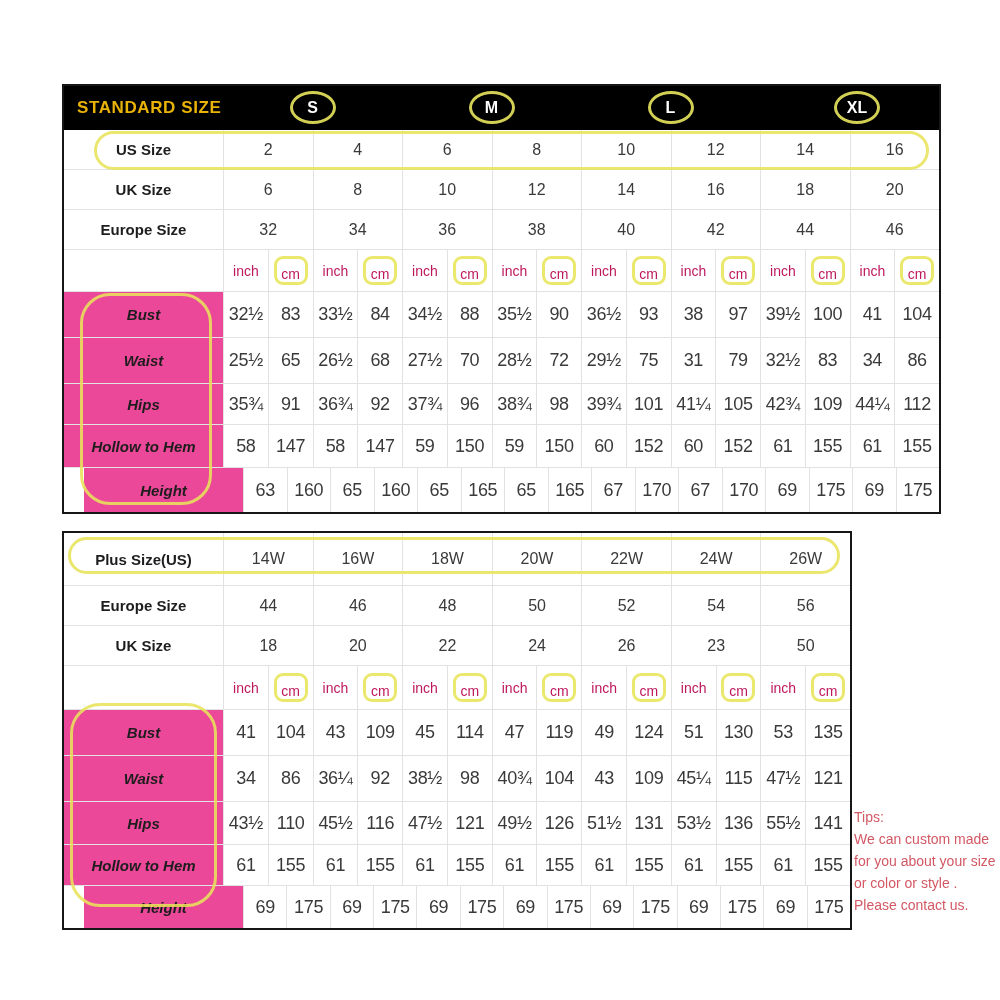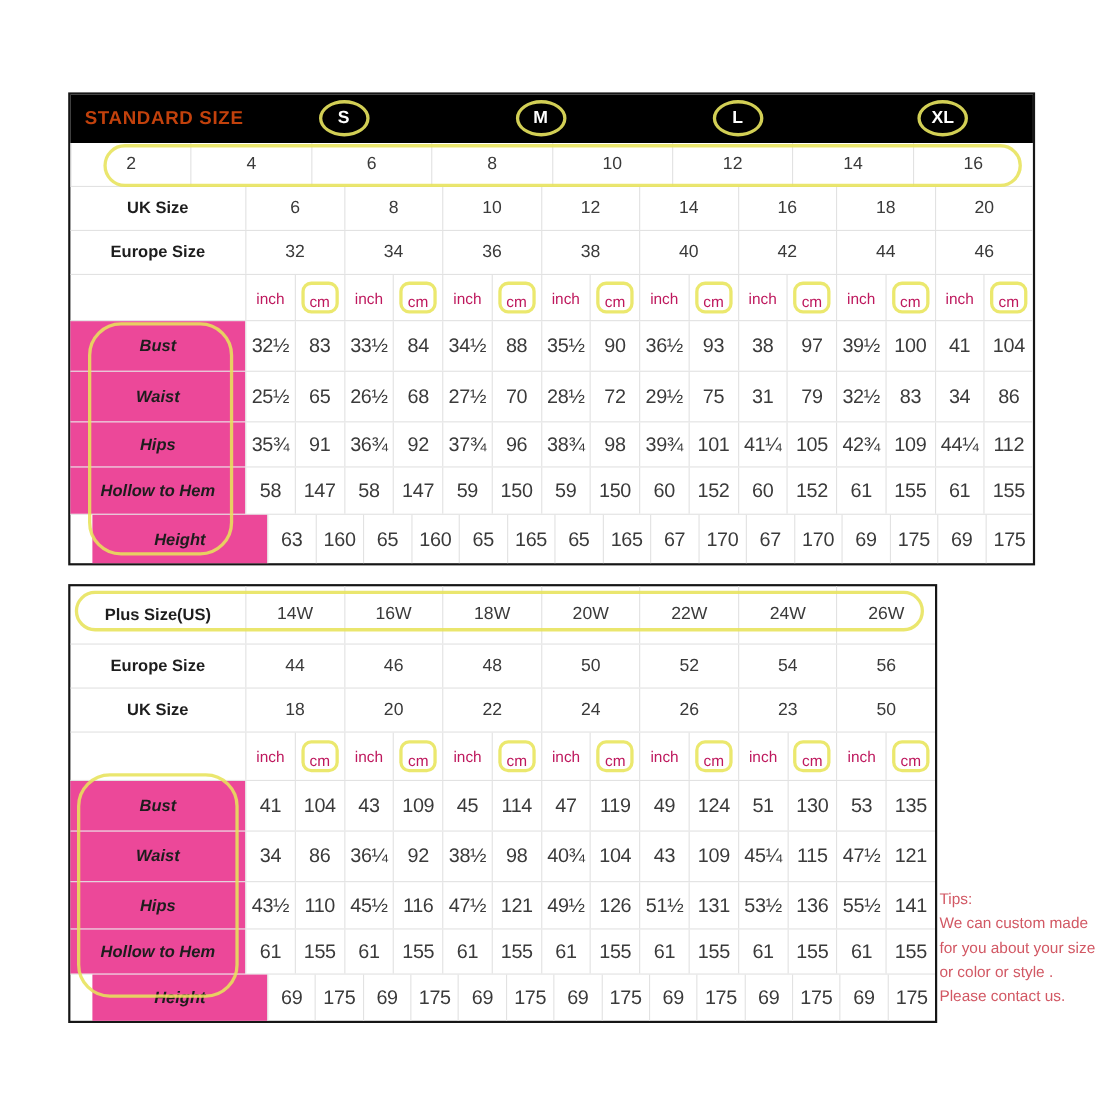--- a/index.html
+++ b/index.html
@@ -4,21 +4,21 @@
 <style>
   html,body{margin:0;padding:0;background:#ffffff;}
   body{width:1000px;height:1000px;position:relative;overflow:hidden;
        font-family:"Liberation Sans", sans-serif;color:#3d3d3d;}
 
   .tbl{position:absolute;background:#fff;border:2px solid #161616;box-sizing:border-box;}
   #std-table{left:62px;top:84px;width:879px;}
   #plus-table{left:62px;top:531px;width:790px;}
 
   .hdr{height:44px;background:#000;position:relative;display:flex;align-items:center;}
-  .hdr-title{color:#c2410c;font-weight:bold;font-size:17px;letter-spacing:.6px;padding-left:13px;}
+  .hdr-title{color:#eab308;font-weight:bold;font-size:17px;letter-spacing:.6px;padding-left:13px;}
   .circ{position:absolute;top:5px;width:46px;height:33px;border:3px solid rgba(233,229,94,.9);
         border-radius:50%;display:flex;align-items:center;justify-content:center;
         color:#fff;font-weight:bold;font-size:16px;box-sizing:border-box;}
 
   .row{display:flex;border-bottom:1px solid #e2e2e2;box-sizing:border-box;}
   .row:last-child{border-bottom:none;padding-left:20px;}
   .rlabel{flex:0 0 159px;display:flex;align-items:center;justify-content:center;
           font-weight:bold;font-size:15px;color:#1d1d1d;box-sizing:border-box;}
   .gray .rlabel{background:#ec4899;font-style:italic;}
   .vcell{display:flex;align-items:center;justify-content:center;
@@ -46,20 +46,21 @@
 <div class="tbl" id="std-table">
   <div class="hdr">
     <span class="hdr-title">STANDARD SIZE</span>
     <span class="circ" id="circ-0" style="left: 225.5px;">S</span>
     <span class="circ" id="circ-1" style="left: 404.5px;">M</span>
     <span class="circ" id="circ-2" style="left: 583.5px;">L</span>
     <span class="circ" id="circ-3" style="left: 770px;">XL</span>
   </div>
   <div id="std-rows">
       <div class="row" style="height: 40px;">
+        <div class="rlabel">US Size</div>
         <div class="vcell sz">2</div>
         <div class="vcell sz">4</div>
         <div class="vcell sz">6</div>
         <div class="vcell sz">8</div>
         <div class="vcell sz">10</div>
         <div class="vcell sz">12</div>
         <div class="vcell sz">14</div>
         <div class="vcell sz">16</div>
       </div>
       <div class="row" style="height: 40px;">

